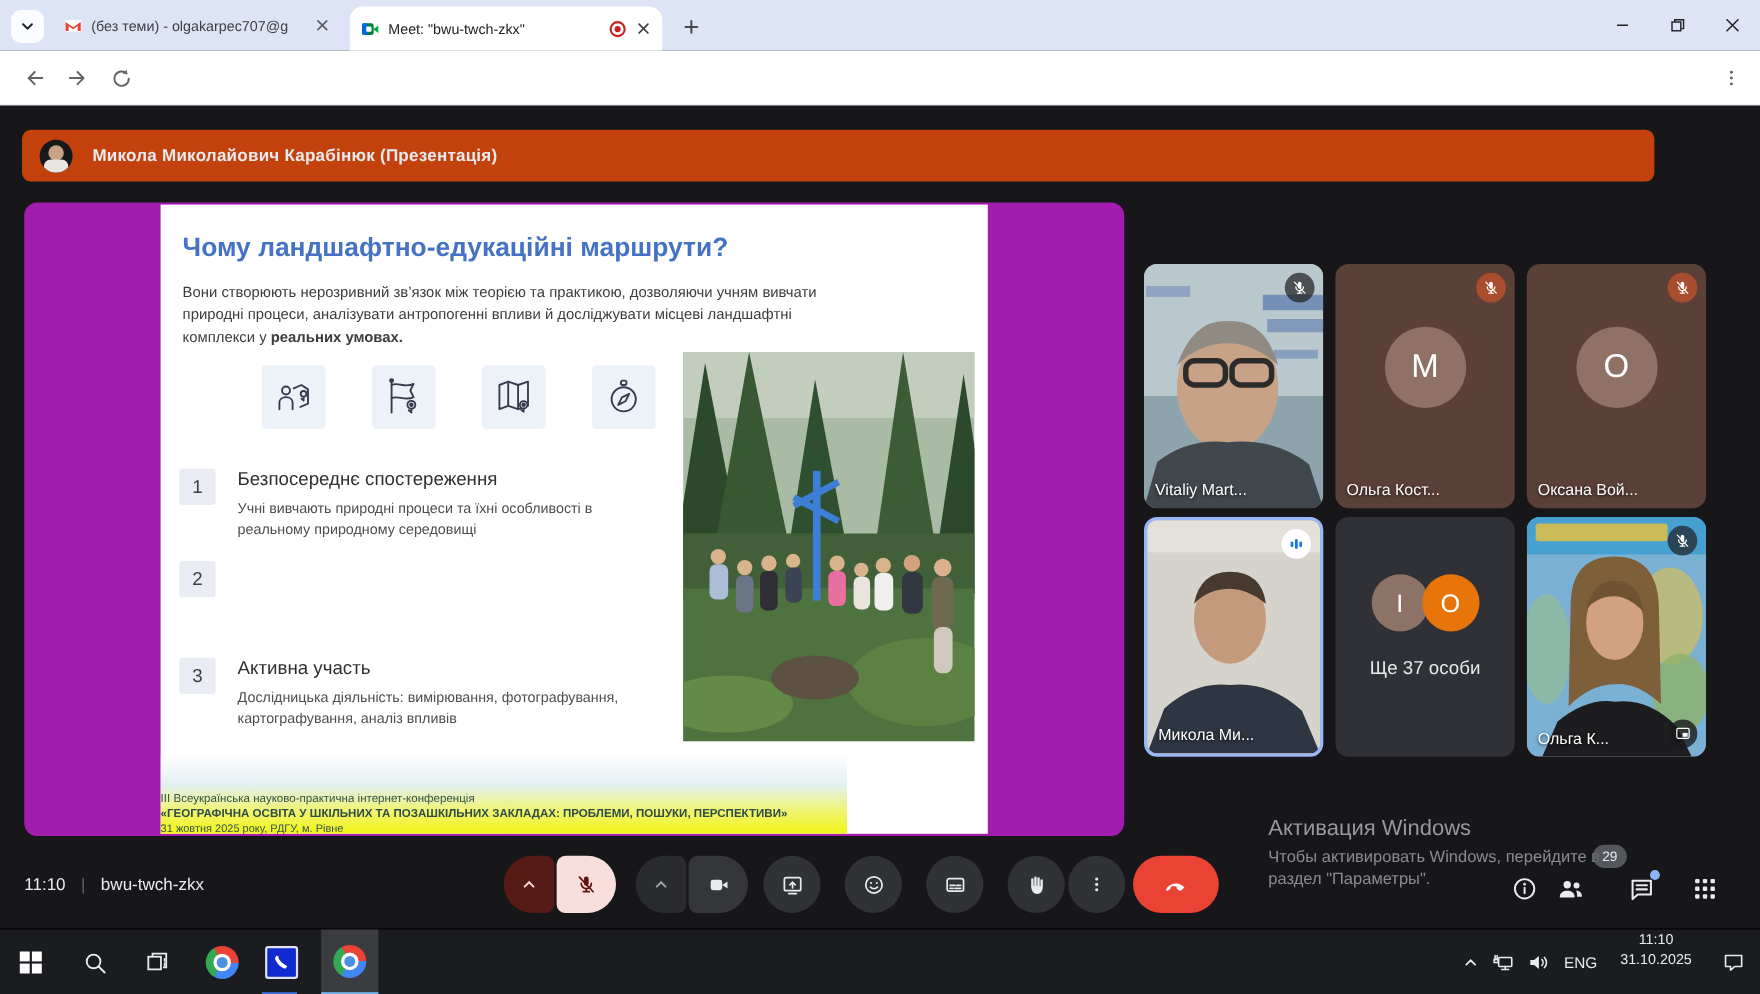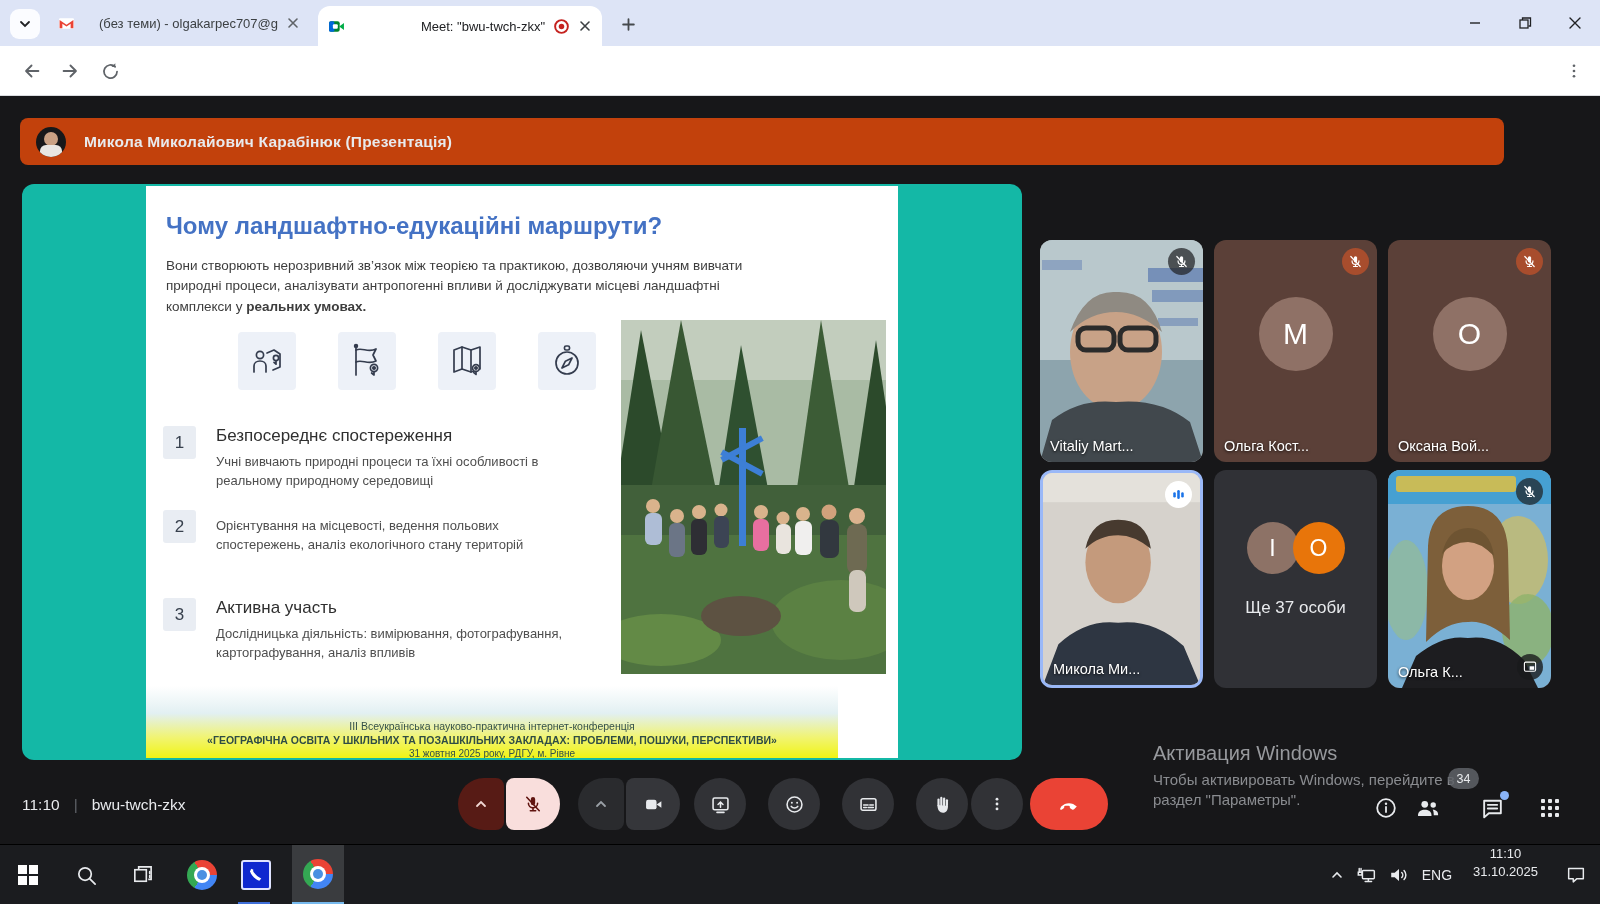--- a/index.html
+++ b/index.html
@@ -5,53 +5,53 @@
   * { margin:0; padding:0; box-sizing:border-box; }
   body { font-family:"Liberation Sans", sans-serif; }
   .screen { position:relative; width:1600px; height:904px; background:#161618; overflow:hidden; }
 
   
   .tabstrip { position:absolute; left:0; top:0; width:1600px; height:46px; background:#dde4f6; }
   .tabsearch { position:absolute; left:10px; top:9px; width:30px; height:30px; border-radius:9px; background:#fbfcff; display:flex; align-items:center; justify-content:center; }
   .tab { position:absolute; top:0; height:46px; display:flex; align-items:center; gap:8px; padding:0 10px; font-size:13px; color:#3c4043; }
   .tab.inactive { left:48px; width:262px; }
   .tab.active { left:318px; top:6px; height:40px; width:284px; background:#ffffff; border-radius:12px 12px 0 0; color:#202124; }
-  .tab-title { flex:1; white-space:nowrap; overflow:hidden; text-overflow:ellipsis;text-align:right; }
+  .tab-title { flex:1; white-space:nowrap; overflow:hidden; text-overflow:ellipsis; }
   .newtab { position:absolute; left:614px; top:10px; width:28px; height:28px; border-radius:50%; display:flex; align-items:center; justify-content:center; }
   .wincontrols { position:absolute; right:0; top:0; height:46px; display:flex; }
   .winbtn { width:50px; height:46px; display:flex; align-items:center; justify-content:center; }
   .navbar { position:absolute; left:0; top:46px; width:1600px; height:50px; background:#ffffff; border-bottom:1px solid #dadce0; }
   .navicon { position:absolute; top:13px; width:24px; height:24px; display:flex; align-items:center; justify-content:center; }
   .omnibox { position:absolute; left:140px; top:55px; width:1350px; height:34px; border-radius:17px; background:#eef1f6; display:flex; align-items:center; padding:0 12px; }
   .meetbadge { width:26px; height:26px; border-radius:50%; background:#1a6dde; display:flex; align-items:center; justify-content:center; }
   .urltext { margin-left:10px; font-size:14.5px; color:#202124; flex:1; }
   .avatar-chip { position:absolute; left:1518px; top:54px; width:32px; height:32px; border-radius:50%;
      background:radial-gradient(circle at 50% 38%, #e9b8a6 0 34%, #a4625c 35% 70%, #8a4f52 100%); }
 
   
   .meetpage { position:absolute; left:0; top:96px; width:1600px; height:748px; background:#171719; }
   .banner { position:absolute; left:20px; top:22px; width:1484px; height:47px; background:#c2410c; border-radius:8px; display:flex; align-items:center; padding:0 16px; gap:18px; }
   .banner-av { width:30px; height:30px; border-radius:50%; background:#17181a; overflow:hidden; position:relative; }
   .banner-av i { position:absolute; left:8px; top:5px; width:14px; height:14px; border-radius:50%; background:#c9a184; }
   .banner-av b { position:absolute; left:4px; top:18px; width:22px; height:12px; border-radius:6px 6px 0 0; background:#e8e6e2; }
   .banner-name { color:#e8eaed; font-size:15.5px; font-weight:700; letter-spacing:.2px; }
 
-  .sharebox { position:absolute; left:22px; top:88px; width:1000px; height:576px; background:#14b8a6; border-radius:12px; }
+  .sharebox { position:absolute; left:22px; top:88px; width:1000px; height:576px; background:#a21caf; border-radius:12px; }
   .slide { position:absolute; left:124px; top:2px; width:752px; height:572px; background:#ffffff; overflow:hidden; }
   .sl-title { position:absolute; left:20px; top:26px; width:600px; font-size:24px; font-weight:600; color:#4472c4; }
   .sl-intro { position:absolute; left:20px; top:70px; width:578px; font-size:13.5px; line-height:1.5; color:#3d3d3d; }
   .sl-icons { position:absolute; left:92px; top:146px; display:flex; gap:42px; }
   .sl-ic { width:58px; height:58px; background:#edf1f8; border-radius:4px; display:flex; align-items:center; justify-content:center; }
   .sl-item { position:absolute; left:17px; display:flex; }
   .sl-num { width:33px; height:33px; background:#e9edf3; border-radius:3px; display:flex; align-items:center; justify-content:center; font-size:17px; color:#37404d; flex:none; }
   .sl-it-body { margin-left:20px; }
   .sl-it-title { font-size:17px; color:#2f2f2f; font-weight:500; }
   .sl-it-desc { margin-top:7px; width:368px; font-size:13px; line-height:1.45; color:#4e4e4e; }
   .sl-photo { position:absolute; left:475px; top:134px; width:265px; height:354px; }
-  .sl-footer { position:absolute; left:0; top:500px; width:692px; height:72px; text-align:center;
+  .sl-footer { position:absolute; left:0; top:500px; width:624px; height:72px; text-align:left;
      background:linear-gradient(180deg,#ffffff 0%, #e2f0f2 38%, #f1f470 72%, #f1f414 100%); }
   .sl-f1 { padding-top:34px; font-size:10.5px; color:#35514a; }
   .sl-f2 { margin-top:2px; font-size:10.5px; font-weight:700; color:#2f4c45; }
   .sl-f3 { margin-top:2px; font-size:10px; color:#35514a; }
 
   
   .tile { position:absolute; width:163px; border-radius:12px; overflow:hidden; background:#5b4038; }
   .tile svg.fill { position:absolute; inset:0; width:100%; height:100%; }
   .tname { position:absolute; left:10px; bottom:8px; color:#fff; font-size:14.5px; font-weight:500; text-shadow:0 1px 3px rgba(0,0,0,.8); white-space:nowrap; }
   .micbadge { position:absolute; top:8px; right:8px; width:27px; height:27px; border-radius:50%; display:flex; align-items:center; justify-content:center; }
@@ -263,21 +263,20 @@
         <div class="sl-item" style="top:240px">
           <div class="sl-num">1</div>
           <div class="sl-it-body">
               <div class="sl-it-title">Безпосереднє спостереження</div>
           <div class="sl-it-desc">Учні вивчають природні процеси та їхні особливості в реальному природному середовищі</div>
             </div>
         </div>
         <div class="sl-item" style="top:324px">
           <div class="sl-num">2</div>
           <div class="sl-it-body">
-          <div class="sl-it-desc">Орієнтування на місцевості, ведення польових спостережень, аналіз екологічного стану територій</div>
             </div>
         </div>
         <div class="sl-item" style="top:412px">
           <div class="sl-num">3</div>
           <div class="sl-it-body">
               <div class="sl-it-title">Активна участь</div>
           <div class="sl-it-desc">Дослідницька діяльність: вимірювання, фотографування, картографування, аналіз впливів</div>
             </div>
         </div>
 
@@ -507,21 +506,21 @@
           <circle cx="12" cy="12" r="1.9" fill="#e8eaed"></circle>
           <circle cx="12" cy="18.5" r="1.9" fill="#e8eaed"></circle>
         </svg>
     </div>
     <div class="ctl endcall" style="left:1030px">
       <svg width="24" height="24" viewBox="0 0 24 24">
           <path d="M4.2 14.6c4.5-4.6 11.1-4.6 15.6 0l-2.7 2.7c-.5.5-1.3.6-2 .2l-1.6-1c-.5-.3-.8-.8-.8-1.4v-1c-1.9-.6-3.5-.6-5.4 0v1c0 .6-.3 1.1-.8 1.4l-1.6 1c-.7.4-1.5.3-2-.2z" fill="#fff"></path>
         </svg>
     </div>
 
-    <div class="count-pill">34</div>
+    <div class="count-pill">29</div>
 
     <div class="righticon" style="left:1372px">
       <svg width="24" height="24" viewBox="0 0 24 24" fill="none" stroke="#e8eaed" stroke-width="1.8">
           <circle cx="12" cy="12" r="8.8"></circle>
           <path d="M12 11v5" stroke-linecap="round"></path>
           <circle cx="12" cy="7.8" r="1.2" fill="#e8eaed" stroke="none"></circle>
         </svg>
     </div>
     <div class="righticon" style="left:1414px">
       <svg width="26" height="26" viewBox="0 0 24 24" fill="#e8eaed">

